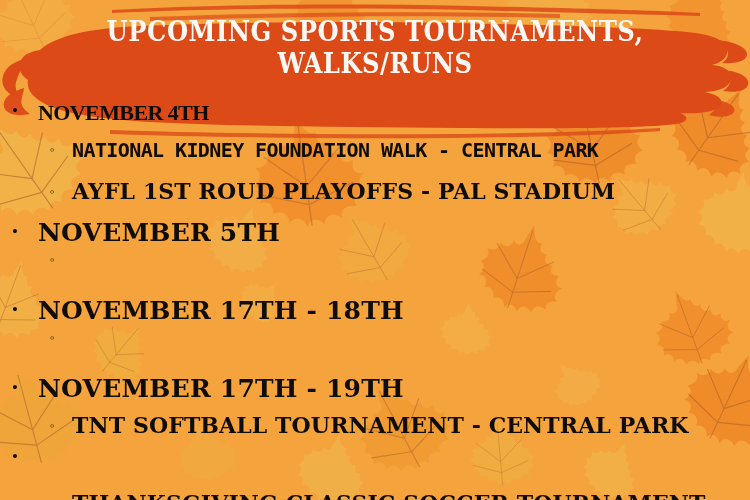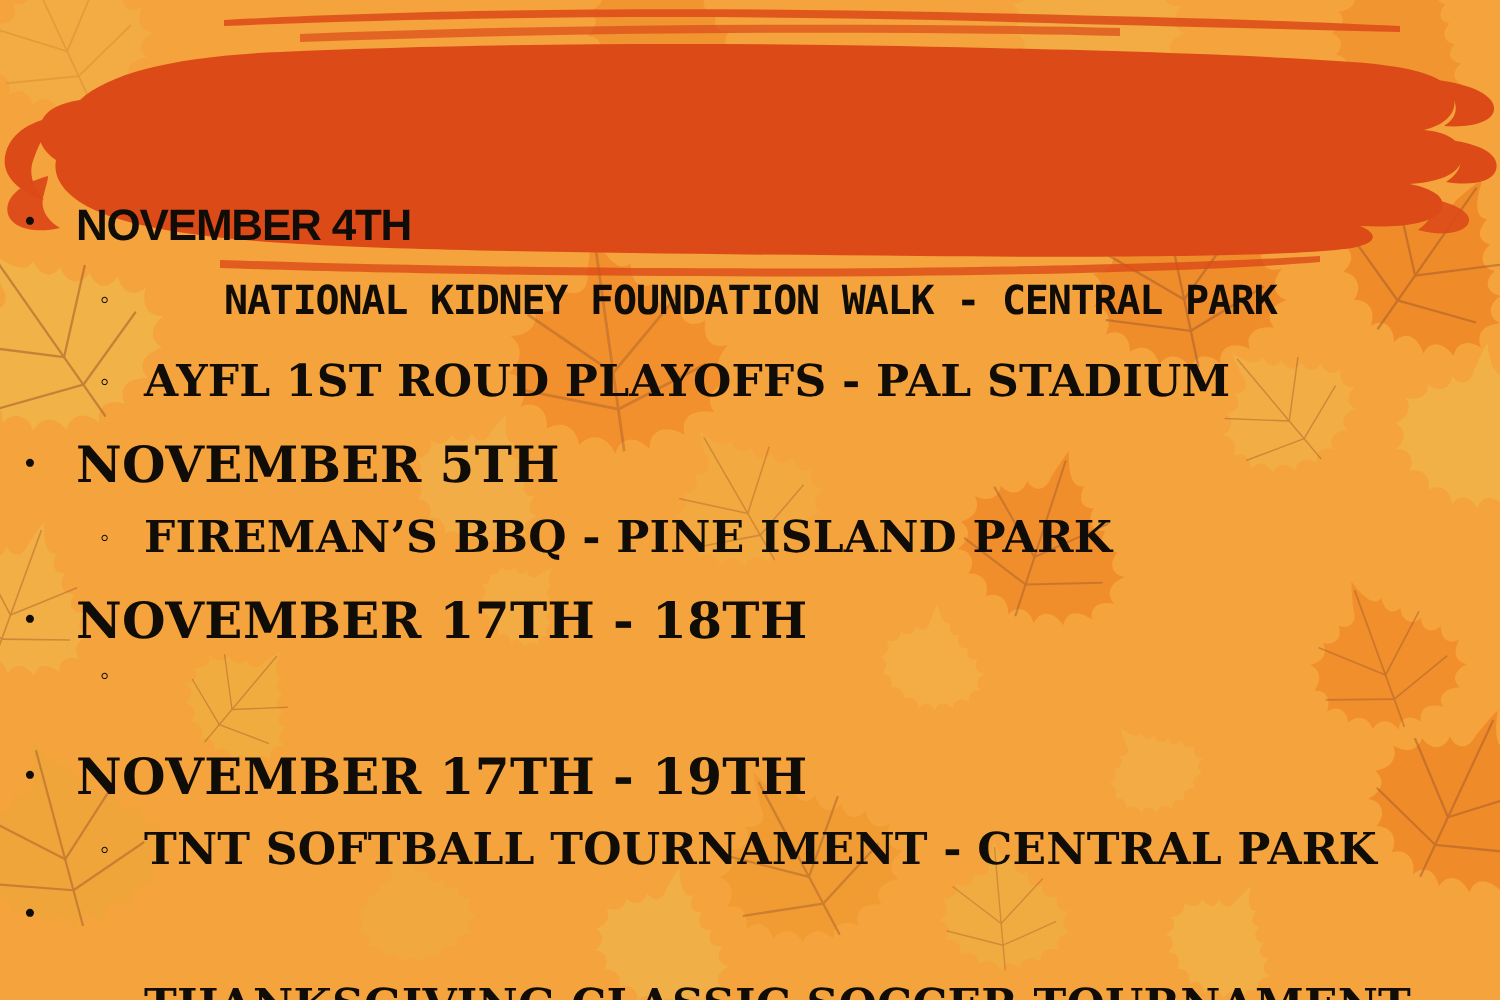--- a/index.html
+++ b/index.html
@@ -133,24 +133,23 @@
     font-size: 22px;
     letter-spacing: 0.1px;
   }
 
   
   .alt-face .label {
     font-family: "DejaVu Sans Mono", "Liberation Mono", monospace;
     font-size: 20px;
     font-weight: bold;
     letter-spacing: -0.6px;
-    margin-left: 40px;
   }
   .alt-face-1 .label {
-    font-family: Liberation Sans, sans-serif;
+    font-family: Liberation Serif, serif;
     font-size: 22px;
     font-weight: bold;
     letter-spacing: -0.6px;
   }
 </style>
 </head>
 <body>
 
 <div id="poster">
 
@@ -285,20 +284,24 @@
       <path d="M 24,88 C 10,92 2,99 4,107 C 6,114 17,117 30,114 C 22,109 20,103 22,97 C 23,93 24,90 24,88 Z" fill="#DC4A18" opacity="0.95"></path>
 
       <path d="M 718,40 C 736,42 748,48 747,55 C 746,61 736,64 722,63 C 730,58 731,50 718,40 Z" fill="#DC4A18"></path>
       <path d="M 724,70 C 742,72 750,78 748,85 C 746,91 736,93 723,91 C 732,85 733,78 724,70 Z" fill="#DC4A18"></path>
       <path d="M 712,99 C 728,101 737,107 734,112 C 731,117 720,118 709,115 C 716,110 718,105 712,99 Z" fill="#DC4A18" opacity="0.9"></path>
 
       <path d="M 110,130 C 200,133 330,135 450,134 C 540,133 610,131 660,128 L 660,131 C 612,135 540,137 450,138 C 330,139 198,137 110,134 Z" fill="#DC4A18" opacity="0.8"></path>
       <path d="M 260,120 C 350,122 430,123 500,121 L 500,124 C 430,126 348,125 260,123 Z" fill="#DC4A18" opacity="0.55"></path>
     </svg>
 
+    <div id="title-block">
+      <span class="title-line">Upcoming Sports Tournaments,</span>
+      <span class="title-line">Walks/Runs</span>
+    </div>
   </div>
 
   <div id="agenda">
       <div class="row lvl1 alt-face-1">
         <span class="bullet">•</span>
         <span class="label">November 4th</span>
       </div>
       <div class="row lvl2 alt-face">
         <span class="bullet">◦</span>
         <span class="label">National Kidney Foundation Walk - Central Park</span>
@@ -306,21 +309,20 @@
       <div class="row lvl2">
         <span class="bullet">◦</span>
         <span class="label">AYFL 1st Roud Playoffs - PAL Stadium</span>
       </div>
       <div class="row lvl1">
         <span class="bullet">•</span>
         <span class="label">November 5th</span>
       </div>
       <div class="row lvl2">
         <span class="bullet">◦</span>
-        <span class="label">Fireman’s BBQ - Pine Island Park</span>
       </div>
       <div class="row lvl1">
         <span class="bullet">•</span>
         <span class="label">November 17th - 18th</span>
       </div>
       <div class="row lvl2">
         <span class="bullet">◦</span>
       </div>
       <div class="row lvl1">
         <span class="bullet">•</span>

